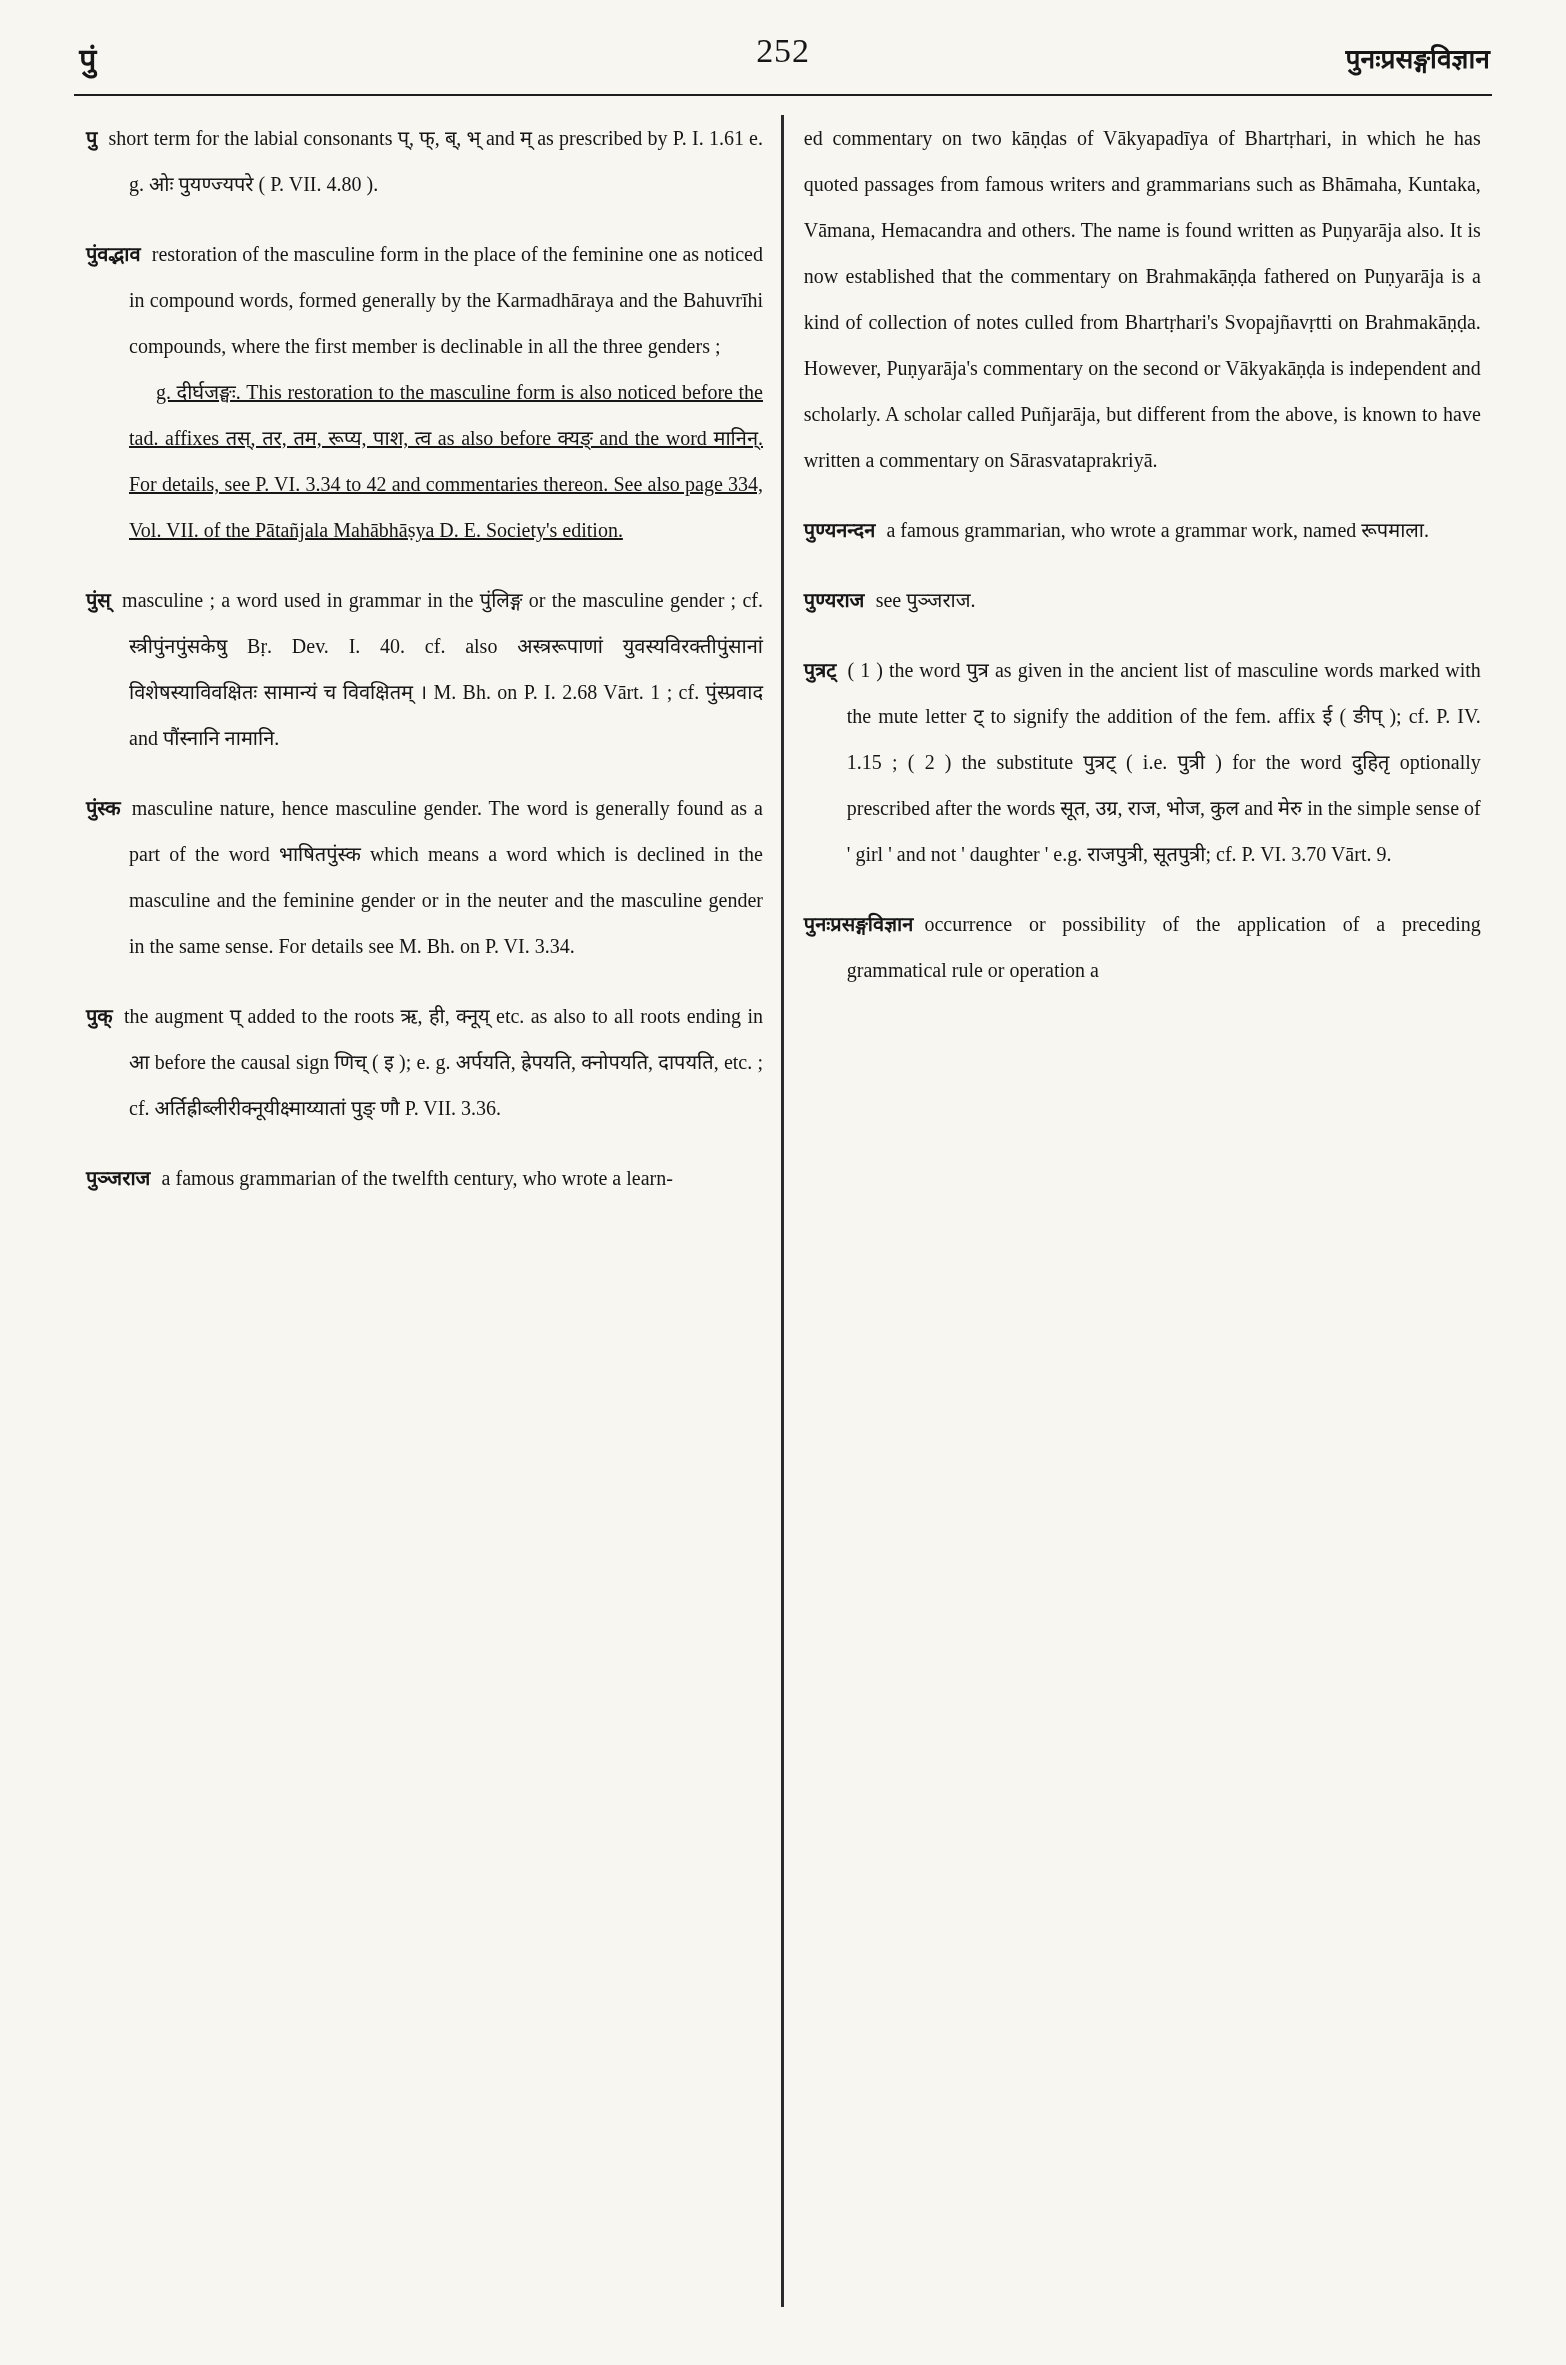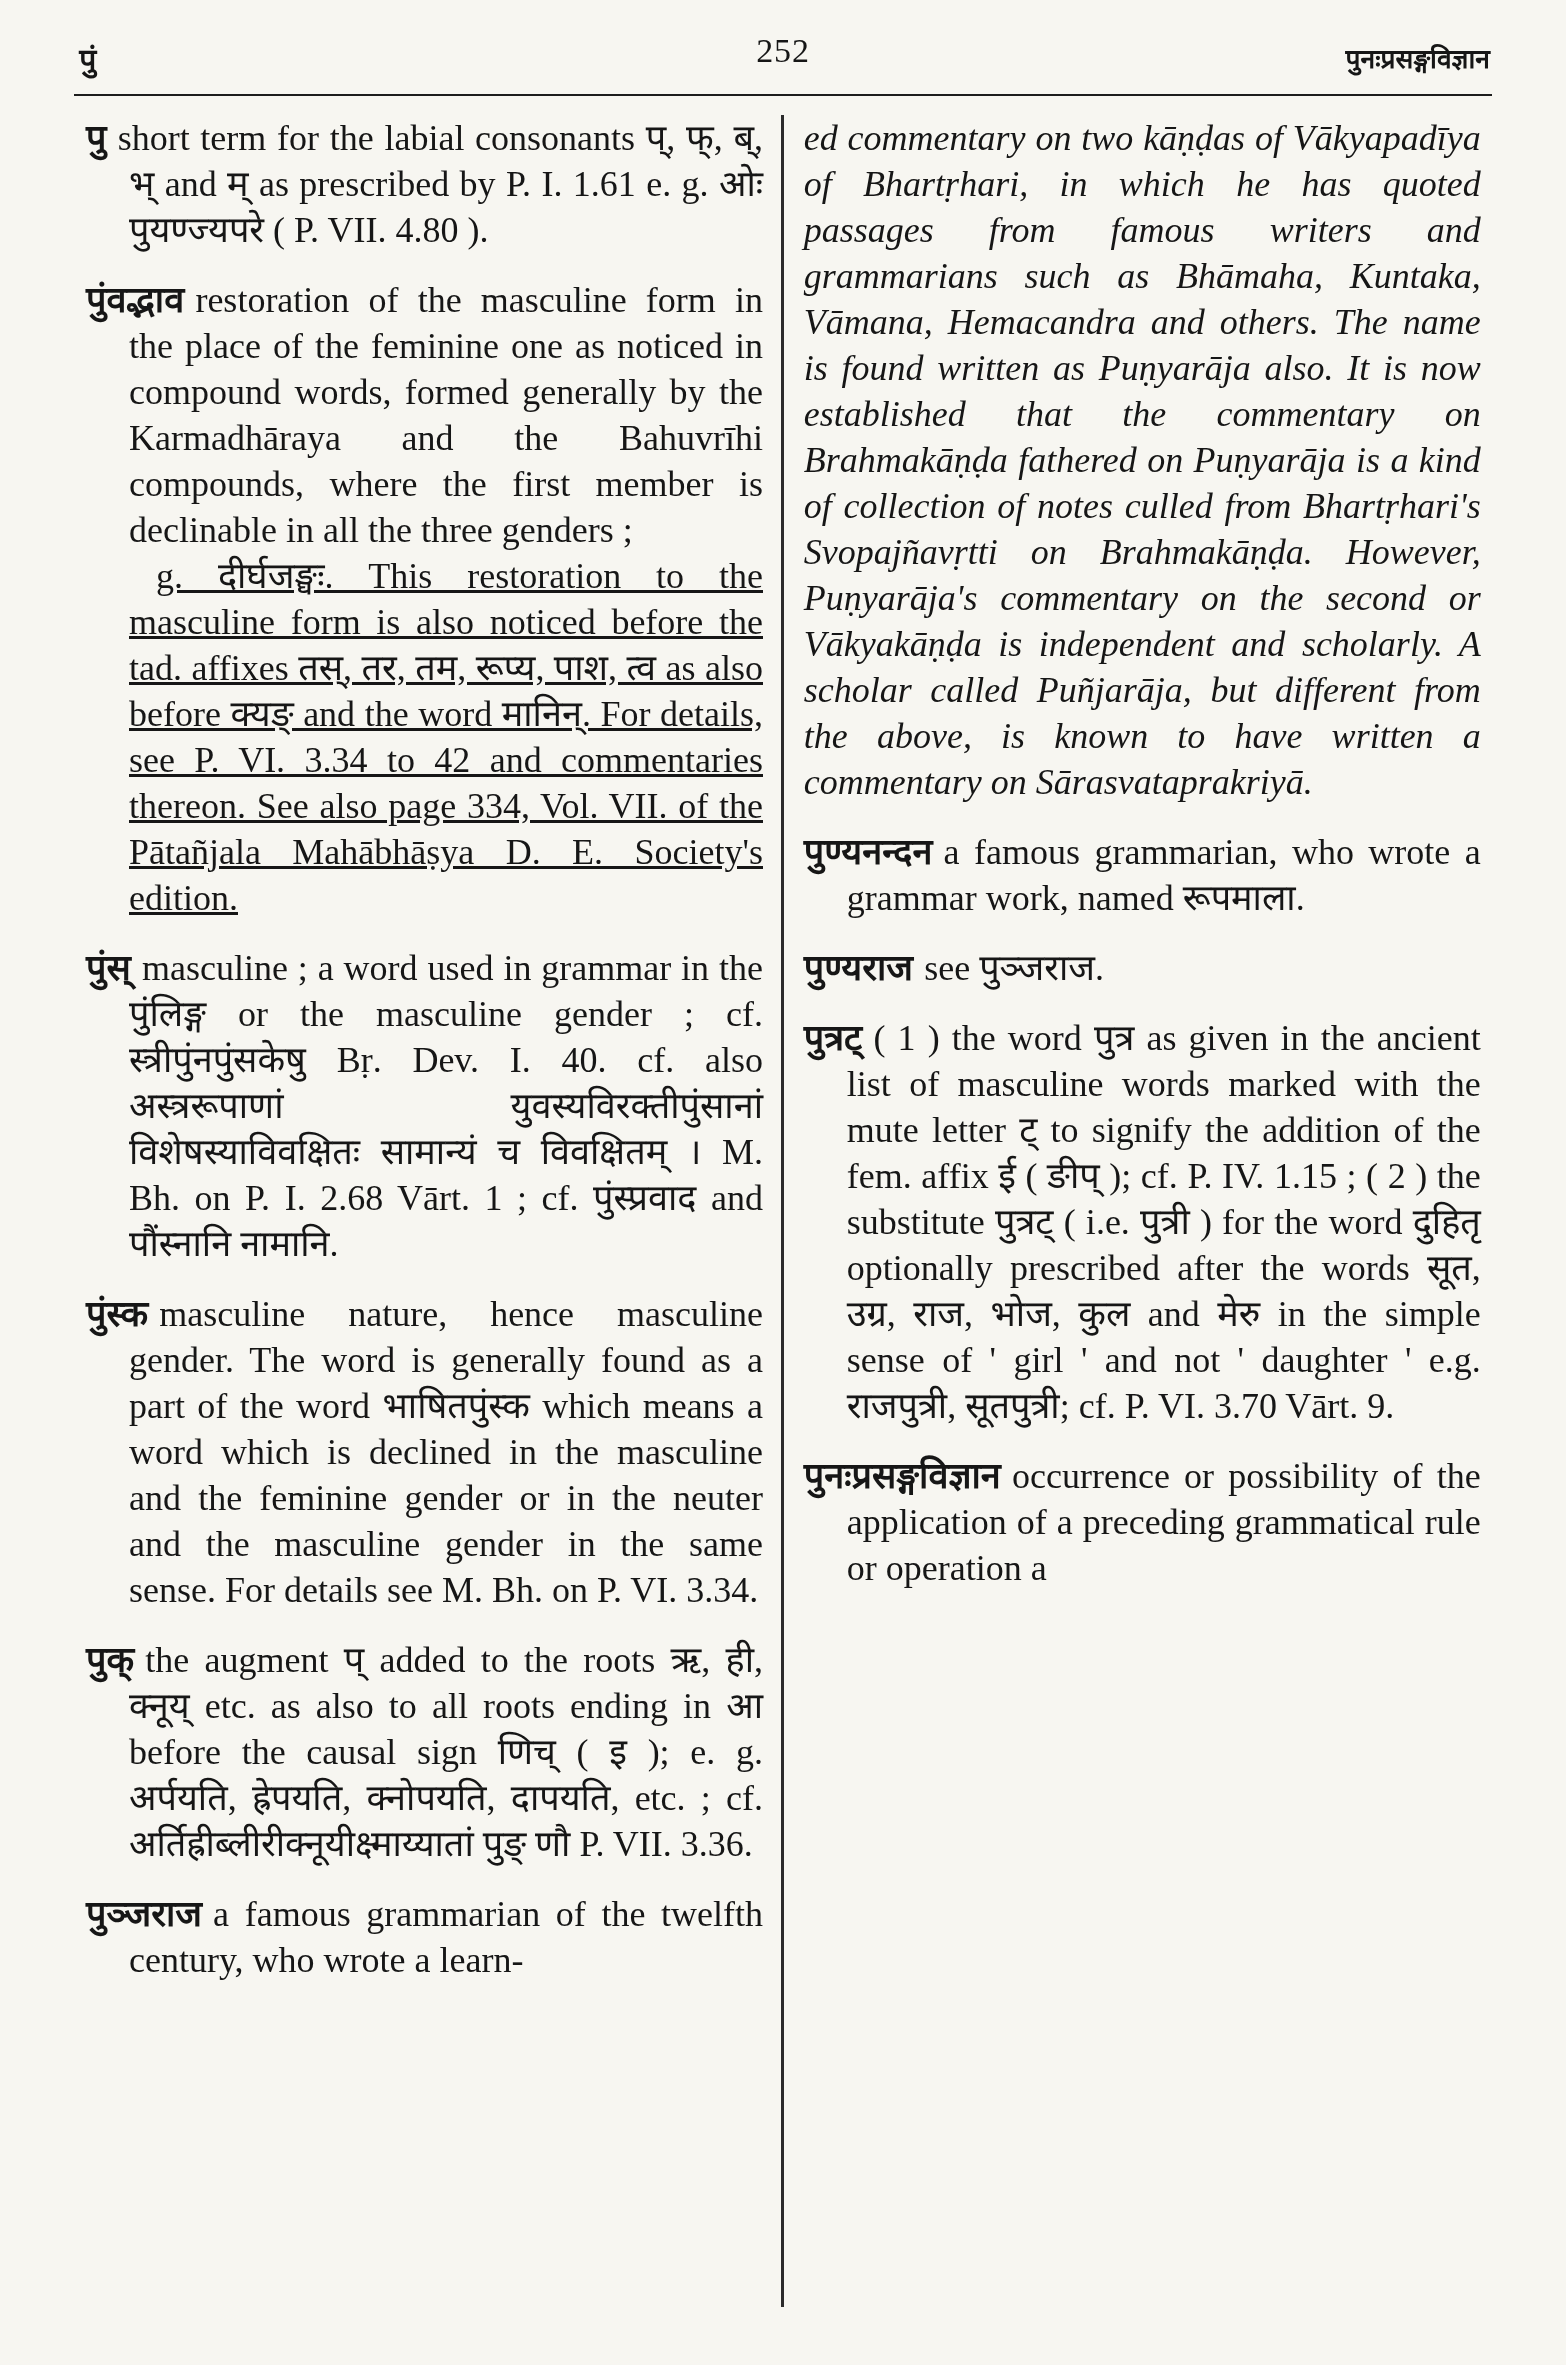--- a/index.html
+++ b/index.html
@@ -45,36 +45,36 @@
 
   
   .columns {
     position: absolute;
     top: 115px; left: 86px; right: 78px; bottom: 27px;
     display: flex;
     align-items: stretch;
   }
   .col {
     width: 677px;
-    font-size: 36px;
+    font-size: 20px;
     line-height: 46px;
     text-align: justify;
   }
   .divider {
     width: 2.4px;
     background: #2b2b2b;
     margin: 0 20px 32px 18.4px;
   }
 
   .entry { margin: 0 0 24px 0; }
   .entry p { margin: 0; }
 
   .para.hang { padding-left: 43px; text-indent: -43px; }
   .para.cont { padding-left: 43px; text-indent: 27px; text-decoration: underline; }
-  .para.flush { padding-left: 0; text-indent: 0; font-style: italic; }
+  .para.flush { padding-left: 0; text-indent: 0; }
 
   .hw {
     font-weight: bold;
     margin-right: 11.2px;
     white-space: nowrap;
   }
 </style>
 </head>
 <body>
 

